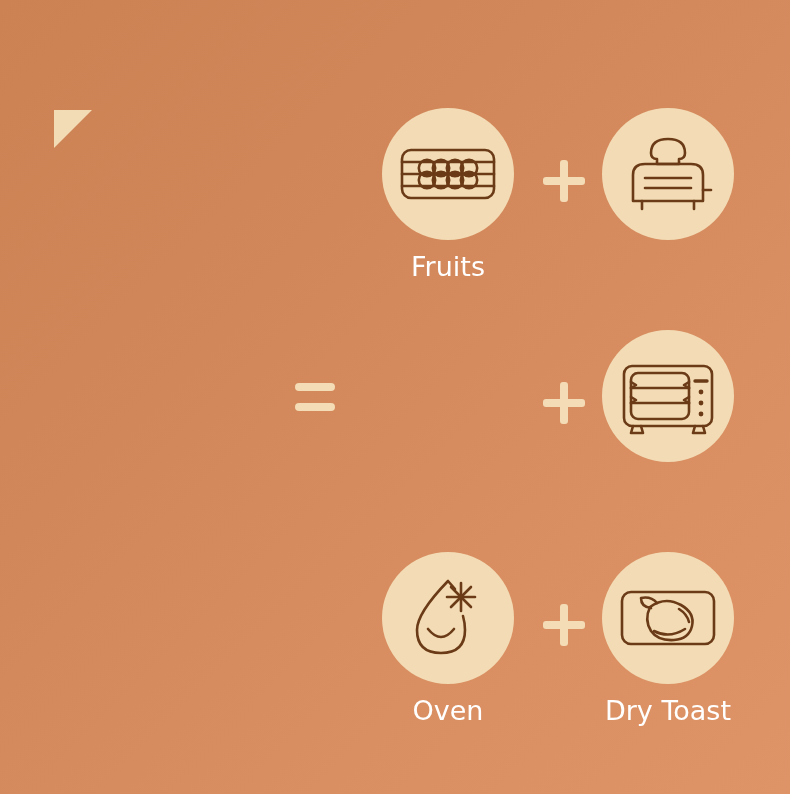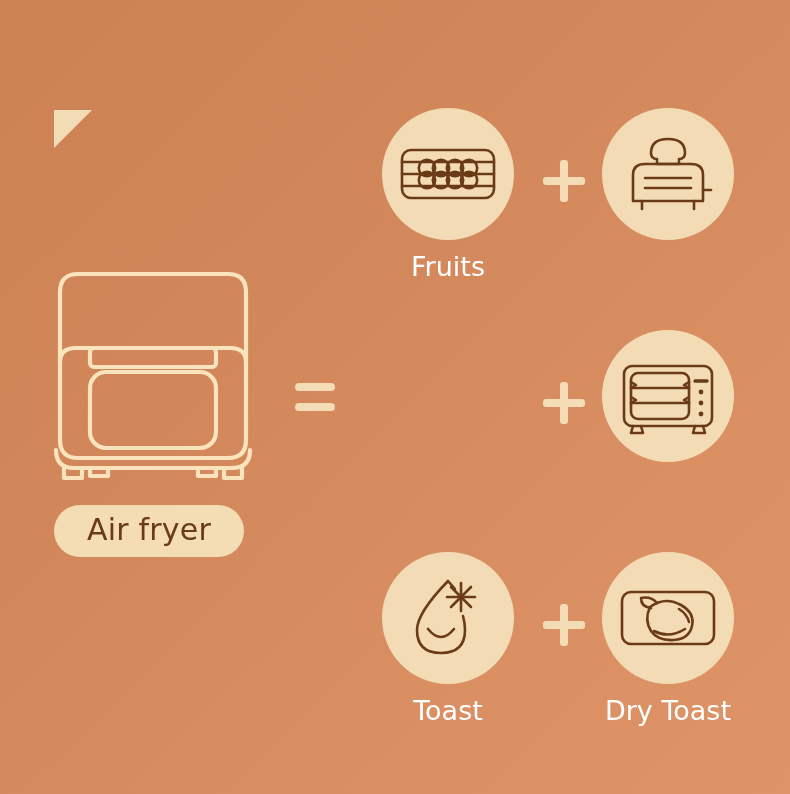--- a/index.html
+++ b/index.html
@@ -153,46 +153,20 @@
     height: 42px;
   }
 </style>
 </head>
 <body>
 
 <div id="poster">
 
   <div class="deco-triangle"></div>
 
-  <div class="fryer-col">
-
-    <div class="fryer-art">
-      <svg viewBox="0 0 230 225" width="230" height="225" fill="none" stroke="#fbe4bd" stroke-width="4.2" stroke-linecap="round" stroke-linejoin="round">
-
-        <path d="M22 100 L22 30 Q22 12 40 12 L190 12 Q208 12 208 30 L208 100"></path>
-
-        <path d="M22 100 Q22 86 38 86 L192 86 Q208 86 208 100 L208 178 Q208 196 190 196 L40 196 Q22 196 22 178 Z"></path>
-
-        <rect x="52" y="86" width="126" height="19" rx="4"></rect>
-
-        <rect x="52" y="110" width="126" height="76" rx="16"></rect>
-
-        <path d="M18 188 Q18 206 36 206 L194 206 Q212 206 212 188"></path>
-
-        <path d="M26 206 L26 216 L44 216 L44 206"></path>
-        <path d="M52 206 L52 214 L70 214 L70 206"></path>
-        <path d="M160 206 L160 214 L178 214 L178 206"></path>
-        <path d="M186 206 L186 216 L204 216 L204 206"></path>
-      </svg>
-    </div>
-
-    <div class="fryer-pill">
-      <span class="fryer-pill-label">Air fryer</span>
-    </div>
-  </div>
 
   <div class="equals" aria-label="=">
     <span class="bar-top"></span>
     <span class="bar-bottom"></span>
   </div>
 
   <div class="pair-grid">
 
     <div class="pair-row">
 
@@ -286,21 +260,21 @@
             <path d="M62 26 Q55 18 55 18 Q24 50 24 67 Q24 90 48 90 Q72 90 72 67 Q72 60 70 53"></path>
 
             <path d="M35 66 Q48 82 61 66"></path>
 
             <line x1="68" y1="20" x2="68" y2="48"></line>
             <line x1="54" y1="34" x2="82" y2="34"></line>
             <line x1="58" y1="24" x2="78" y2="44"></line>
             <line x1="78" y1="24" x2="58" y2="44"></line>
           </svg>
         </div>
-        <div class="icon-label">Toast</div>
+        <div class="icon-label">Oven</div>
       </div>
 
       <div class="plus" aria-label="+">
         <i class="h"></i>
         <i class="v"></i>
       </div>
 
       <div class="icon-cell col-right">
         <div class="icon-circle">
           <svg width="110" height="110" viewBox="0 0 110 110" fill="none" stroke="#6b3a16" stroke-width="2.6" stroke-linecap="round" stroke-linejoin="round">

